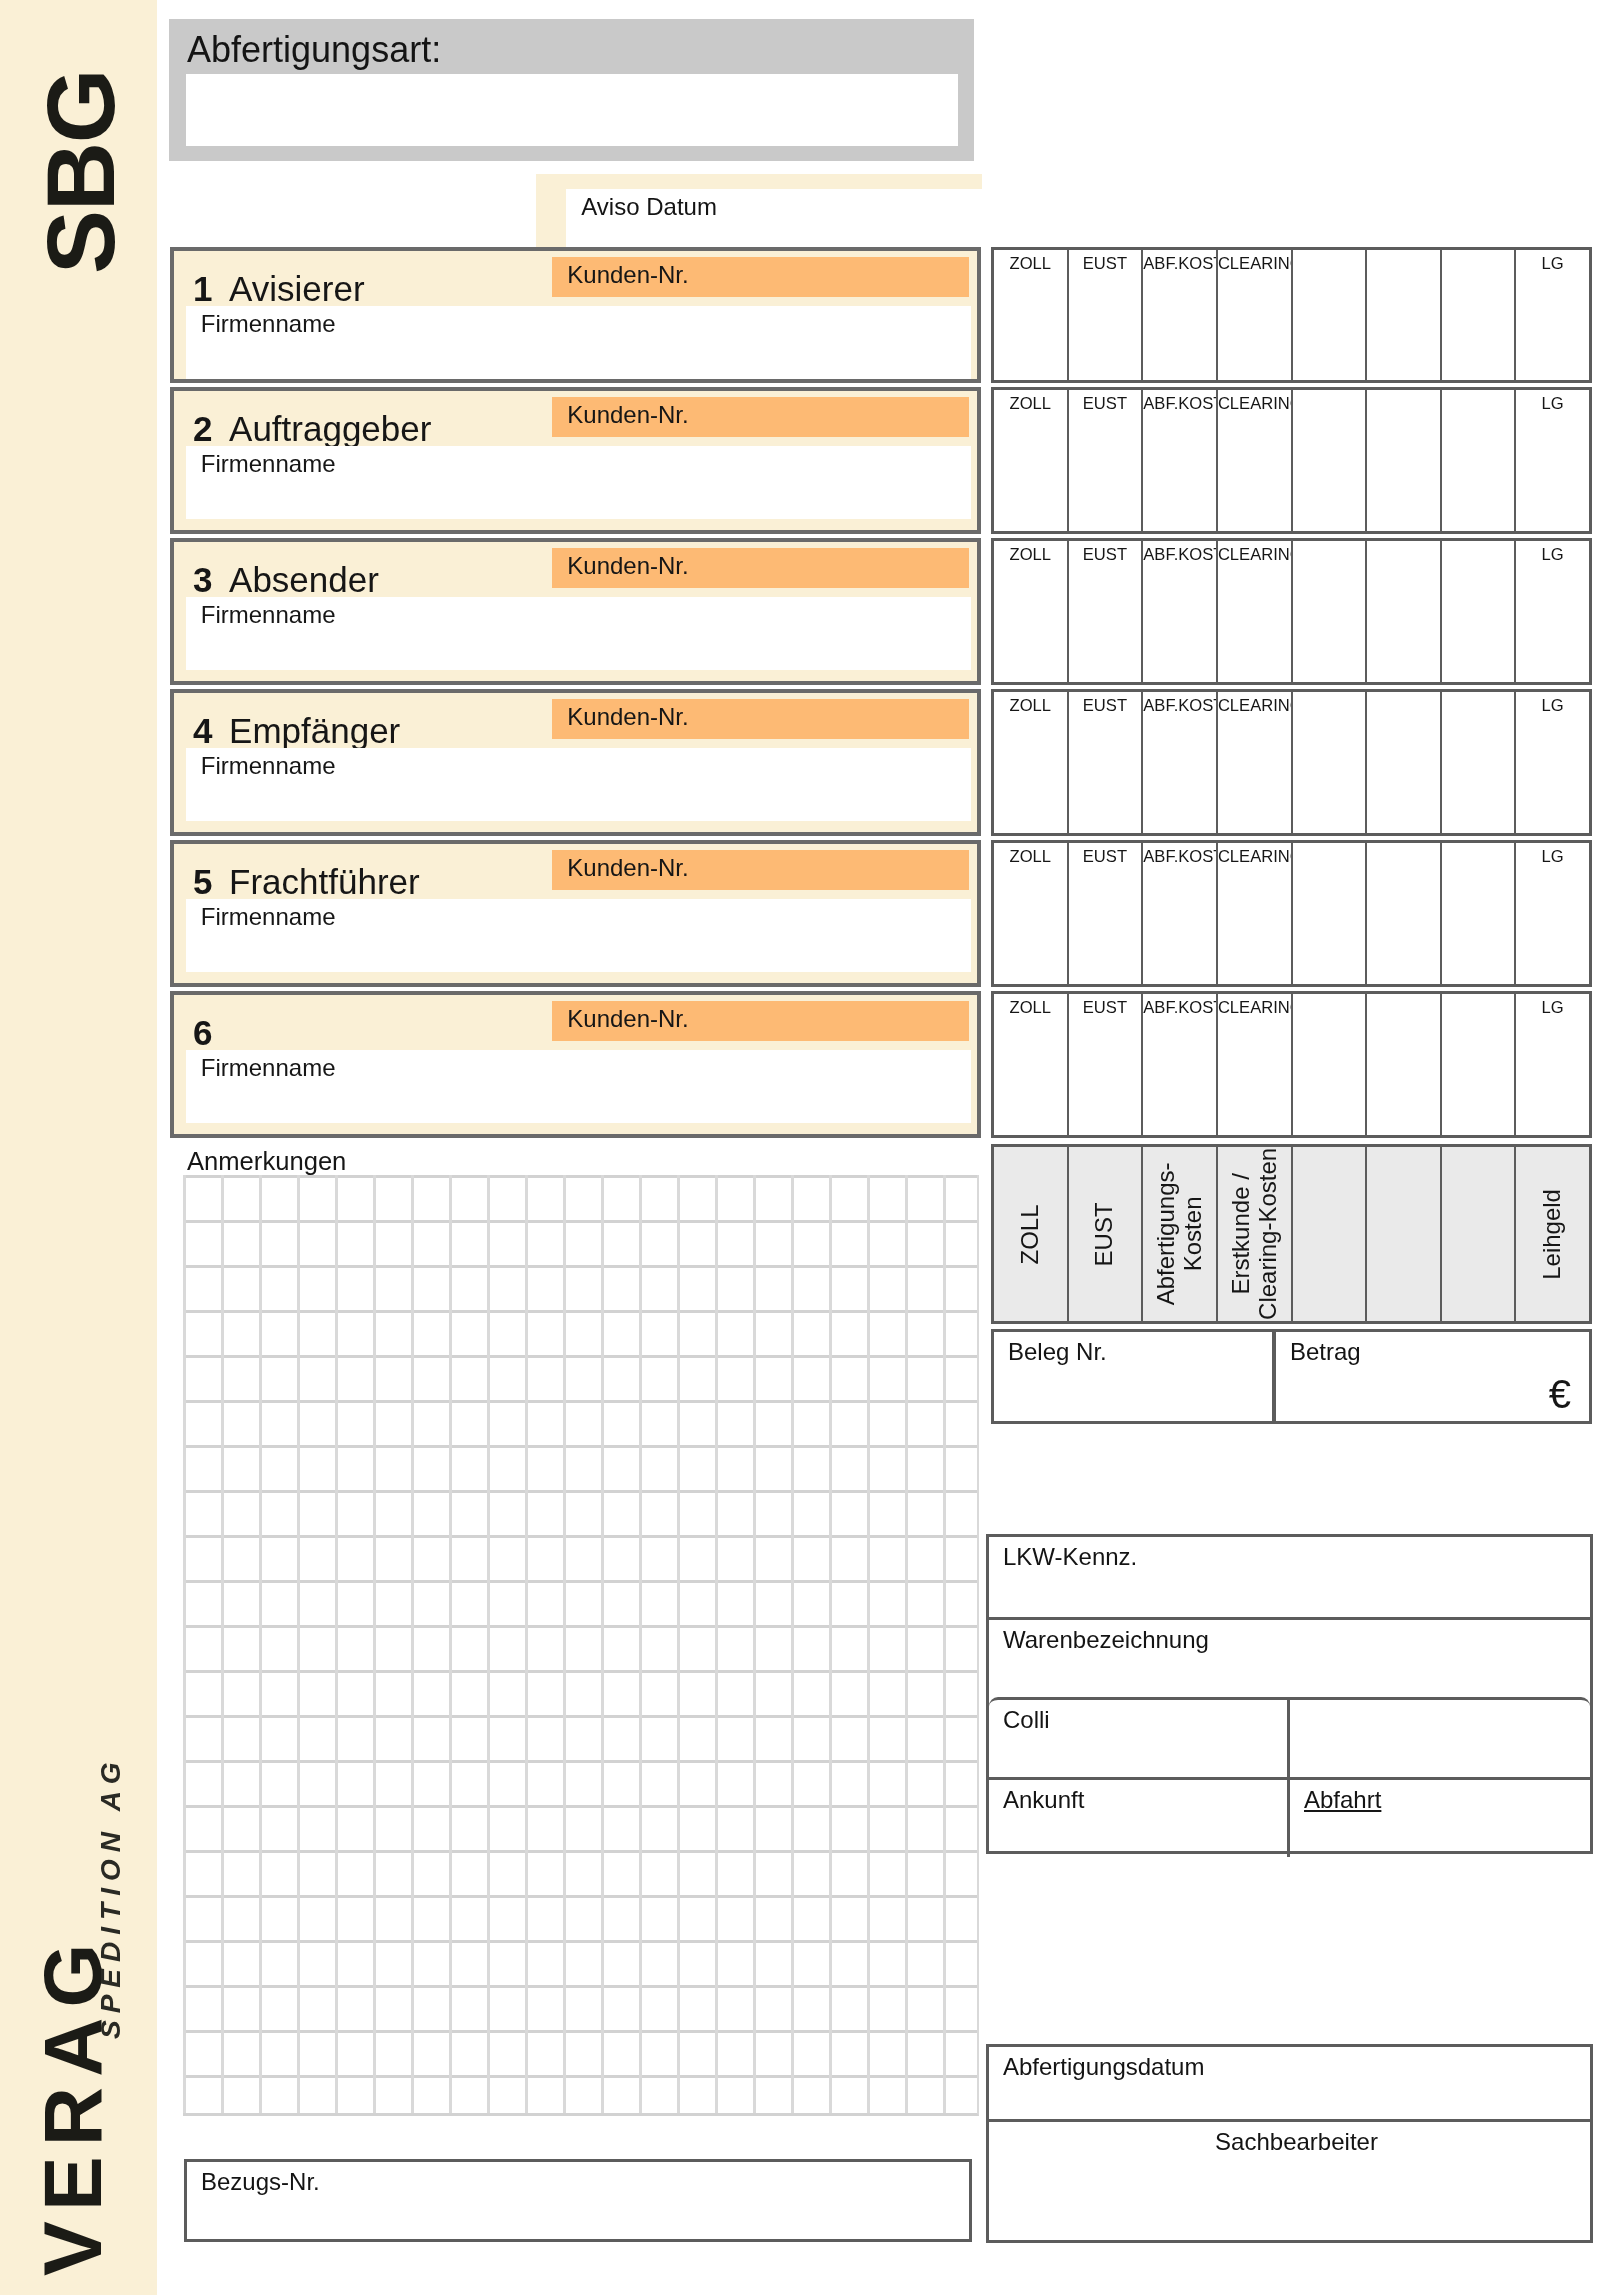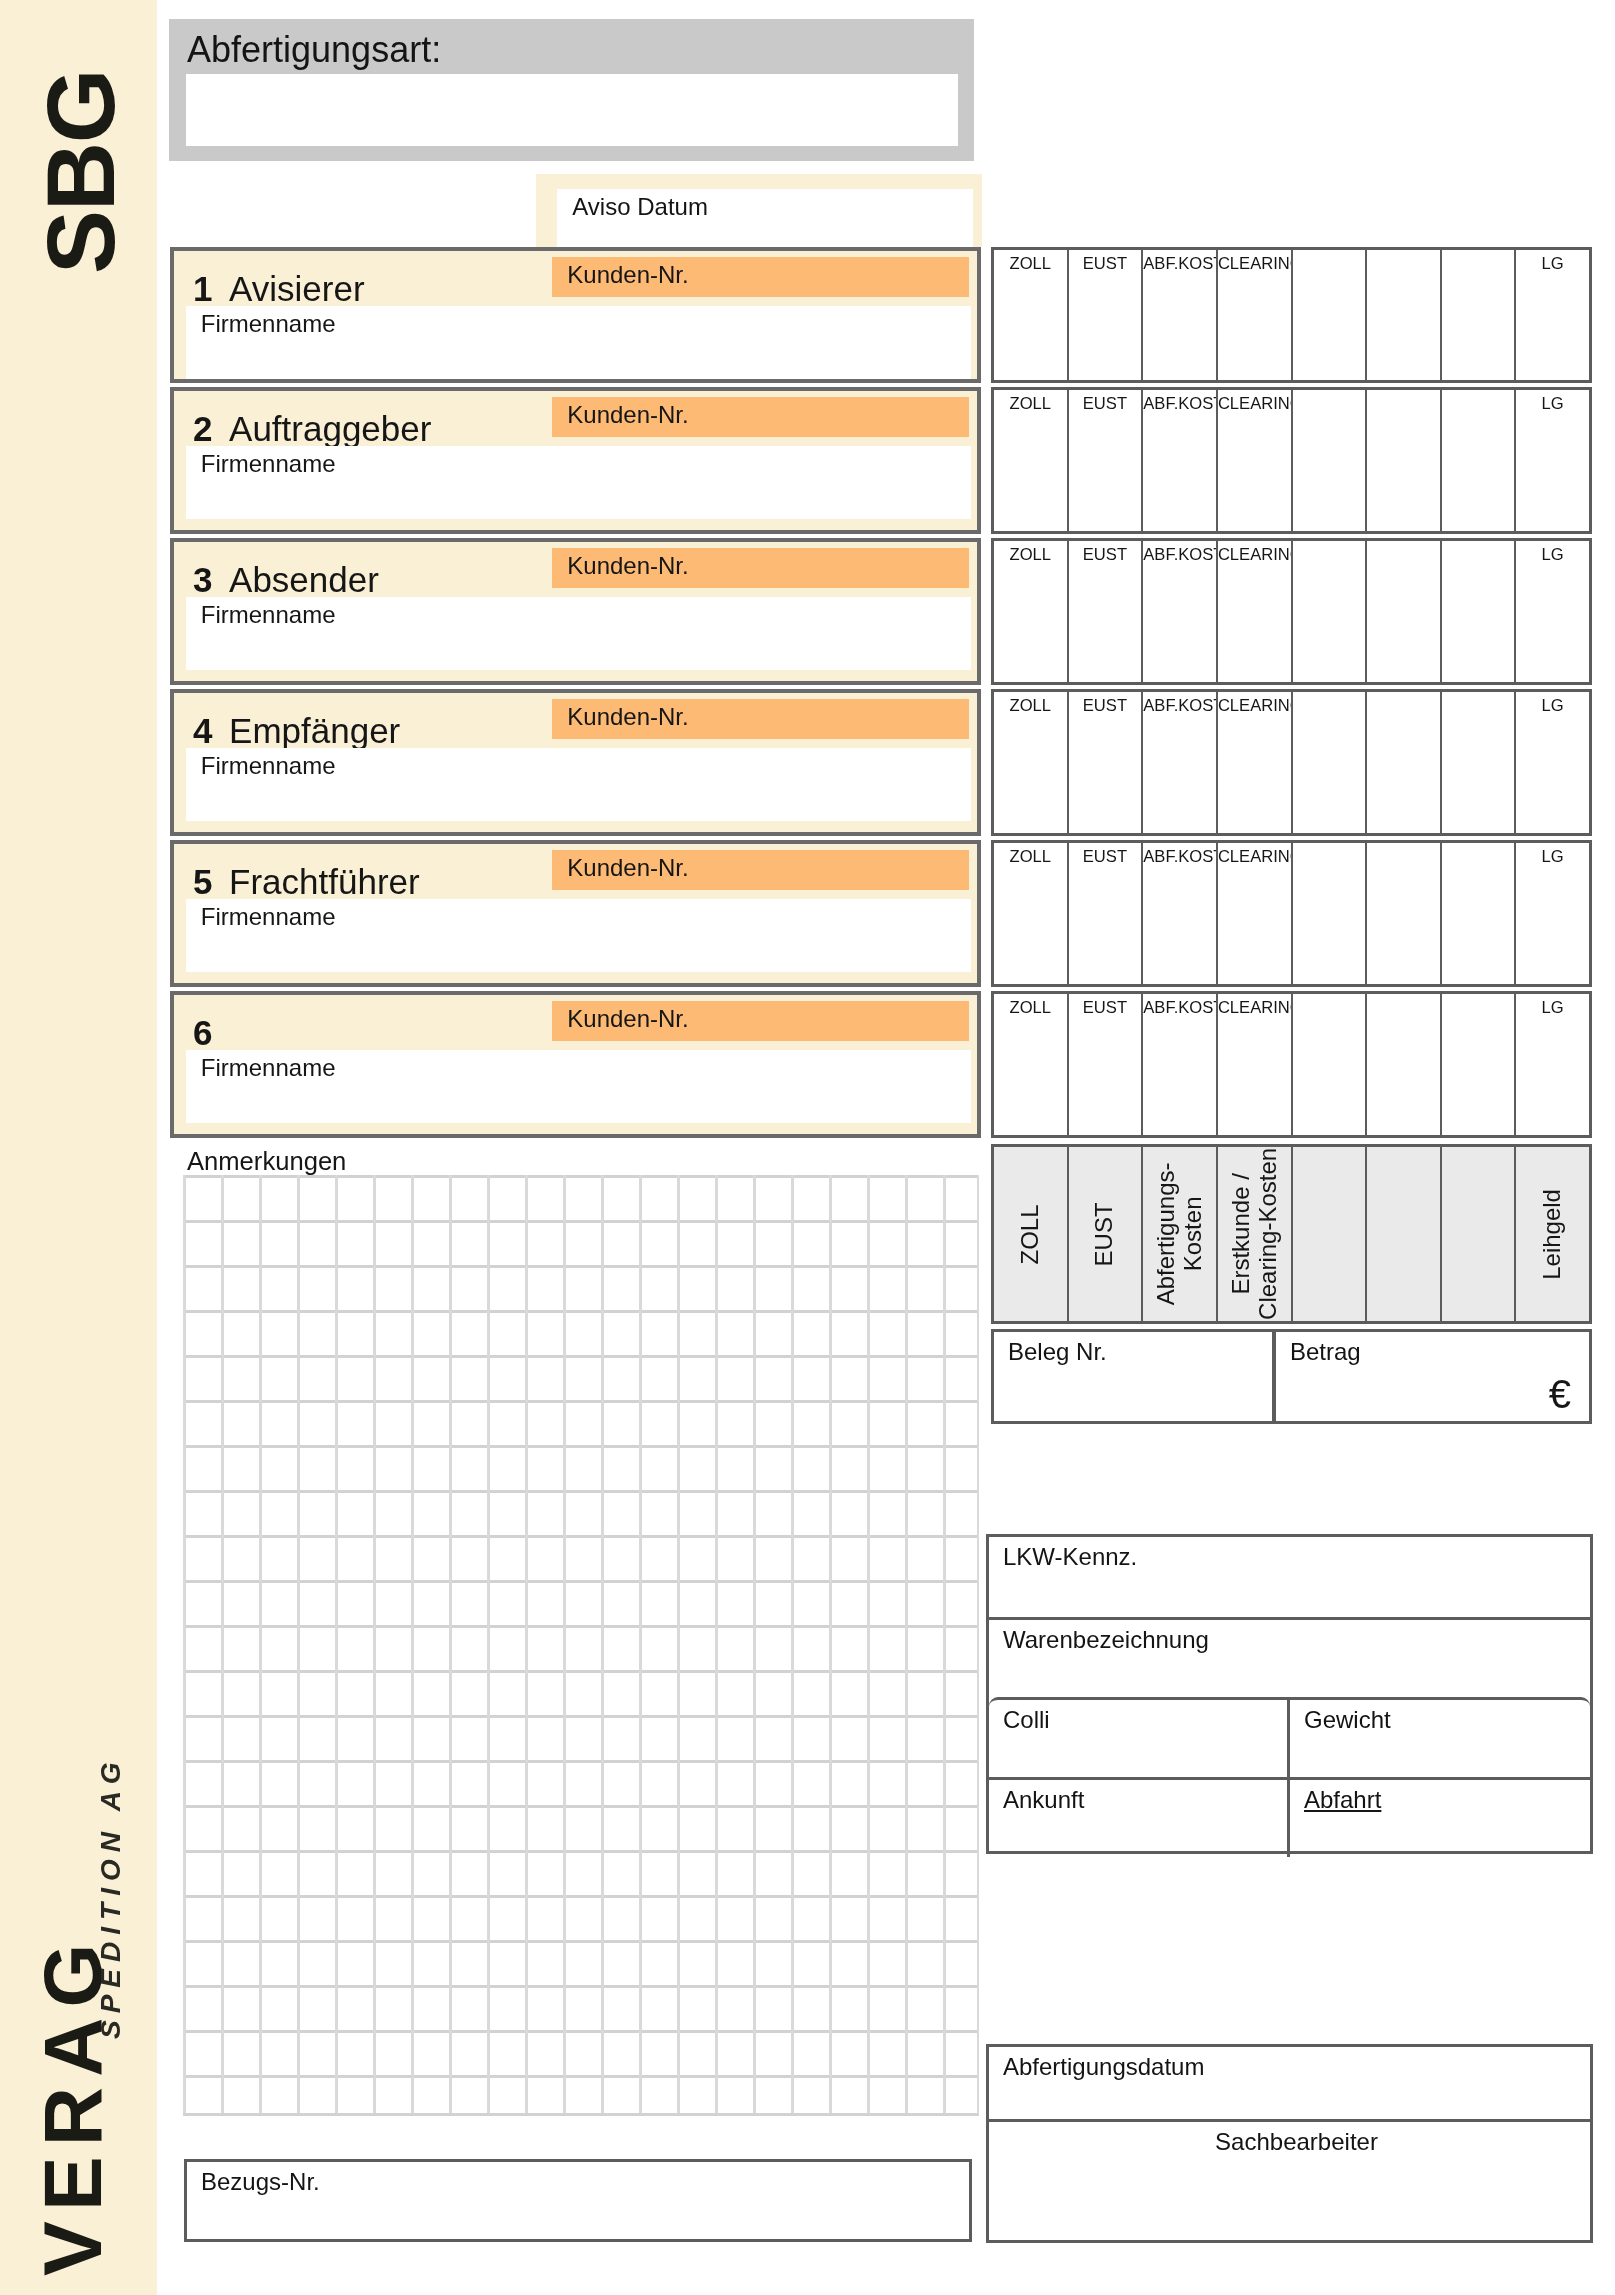--- a/index.html
+++ b/index.html
@@ -20,21 +20,21 @@
   .topgray{position:absolute;left:169px;top:19px;width:805px;height:142px;background:#c9c9c9;}
   .topgray .title{position:absolute;left:18px;top:10.2px;font-size:36px;color:#141414;}
   .topgray .input{position:absolute;left:16.6px;top:55px;width:772px;height:72px;background:#fff;}
 
   
   .filiale-cell{position:absolute;left:0;top:0;width:148px;height:100%;border-right:3.2px solid #5e5e5e;box-sizing:border-box;}
   .filiale-val{position:absolute;left:11.5px;top:52px;font-size:56px;font-weight:bold;letter-spacing:0.6px;}
 
   
   .aviso{position:absolute;left:536px;top:174px;width:446px;height:73px;background:#FAF0D6;}
-  .aviso .input{position:absolute;left:21px;top:15.3px;width:416px;height:58px;background:#fff;}
+  .aviso .input{position:absolute;left:30px;top:15.3px;width:416px;height:58px;background:#fff;}
 
   
   .sec{position:absolute;left:170px;width:811px;border:4.5px solid #6a6a6a;background:#FAF0D6;box-sizing:border-box;}
   .sec-title{position:absolute;left:19px;top:18px;font-size:35px;}
   .sec-num{font-weight:bold;margin-right:16.6px;}
   .sec .kunden{position:absolute;left:378px;top:6.4px;width:417px;height:40px;background:#fdba74;}
   .sec .firma{position:absolute;left:11.5px;top:55px;width:785px;height:73px;background:#fff;}
   .sec .field-lbl{display:block;padding:3.8px 0 0 15.3px;font-size:24px;}
 
   
@@ -263,23 +263,20 @@
     <div style="position:absolute;left:0;top:0;width:100%;height:80px;">
       <span class="lbl pad" style="display:block;">LKW-Kennz.</span>
     </div>
     <div class="row" style="top:80px;height:80px;">
       <span class="lbl pad" style="display:block;">Warenbezeichnung</span>
     </div>
     <div class="row" style="top:160px;height:80px;border-radius:9px;">
       <div style="position:absolute;left:0;top:0;width:298px;height:100%;">
         <span class="lbl pad" style="display:block;">Colli</span>
       </div>
-      <div style="position:absolute;left:301px;top:0;right:0;height:100%;">
-        <span class="lbl pad" style="display:block;">Gewicht</span>
-      </div>
     </div>
     <div class="row" style="top:240px;height:80px;">
       <div style="position:absolute;left:0;top:0;width:298px;height:100%;">
         <span class="lbl pad" style="display:block;">Ankunft</span>
       </div>
       <div style="position:absolute;left:301px;top:0;right:0;height:100%;text-decoration:underline;">
         <span class="lbl pad" style="display:block;">Abfahrt</span>
       </div>
     </div>
     <div class="vdiv"></div>

